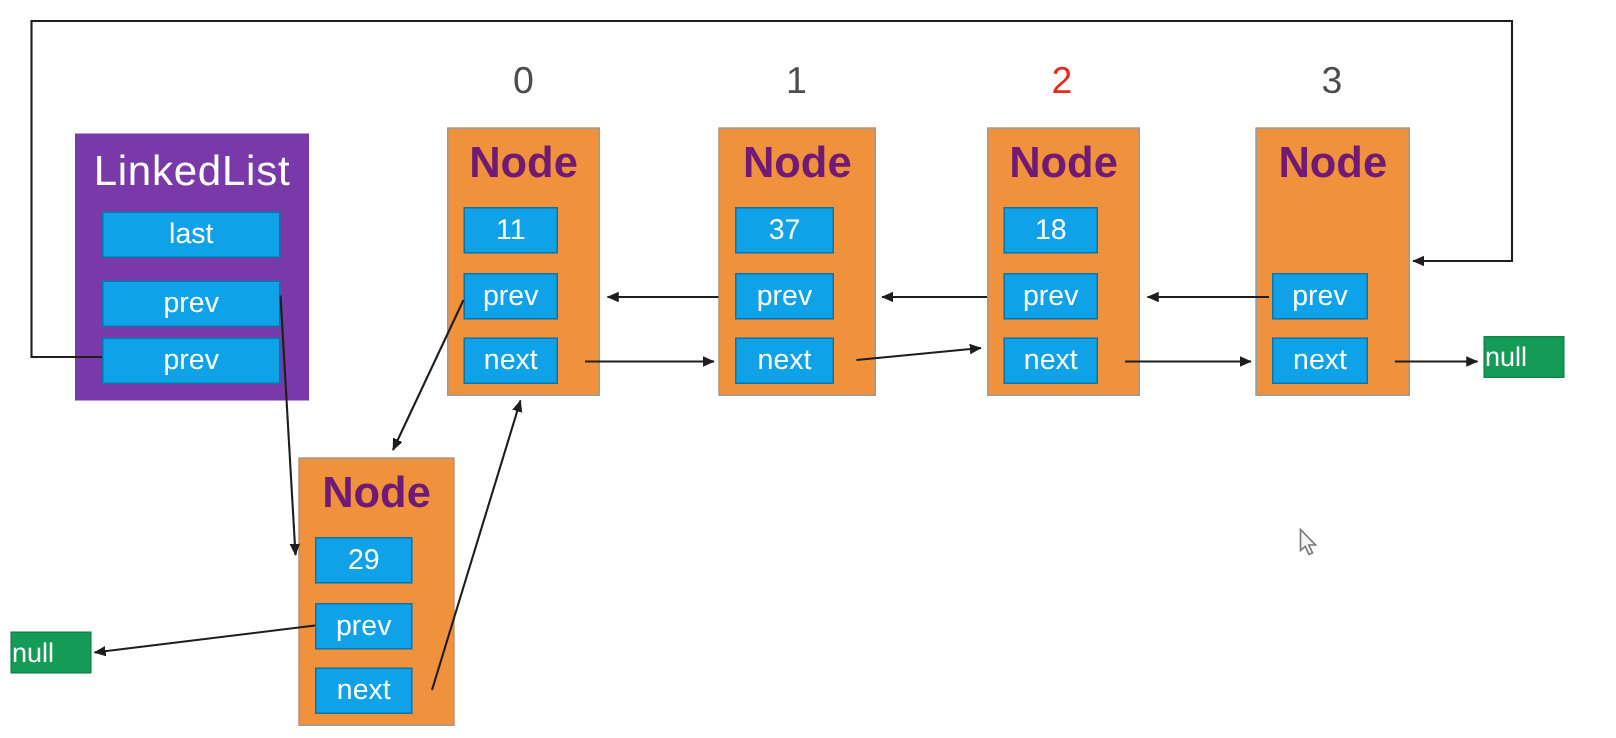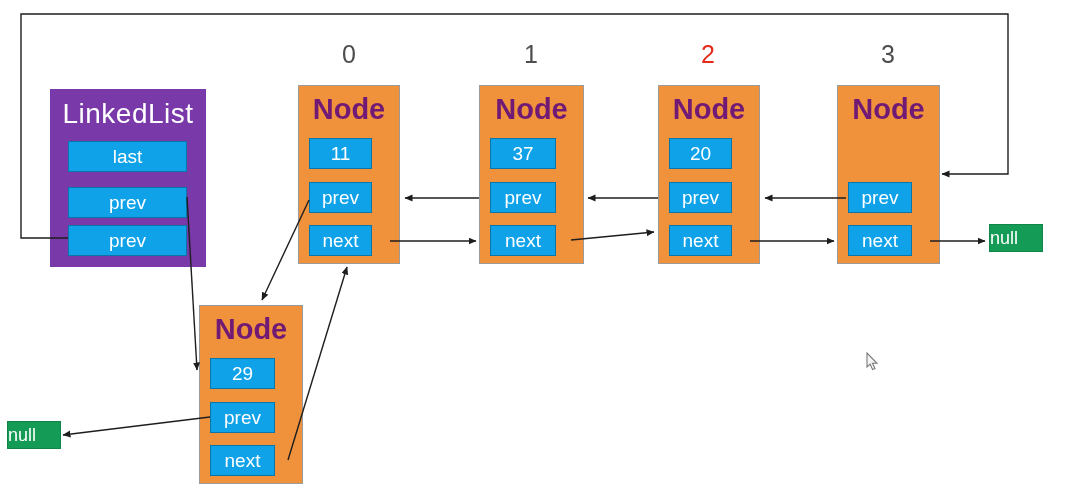--- a/index.html
+++ b/index.html
@@ -61,21 +61,21 @@
 
   <div class="box node" style="left:479px;top:85px;width:105px;height:179px;">
     <div class="node-title">Node</div>
     <div class="cell v">37</div>
     <div class="cell p">prev</div>
     <div class="cell n">next</div>
   </div>
 
   <div class="box node" style="left:658px;top:85px;width:102px;height:179px;">
     <div class="node-title">Node</div>
-    <div class="cell v">20</div>
+    <div class="cell v">18</div>
     <div class="cell p">prev</div>
     <div class="cell n">next</div>
   </div>
 
   <div class="box node" style="left:837px;top:85px;width:103px;height:179px;">
     <div class="node-title">Node</div>
     <div class="cell p">prev</div>
     <div class="cell n">next</div>
   </div>
 

